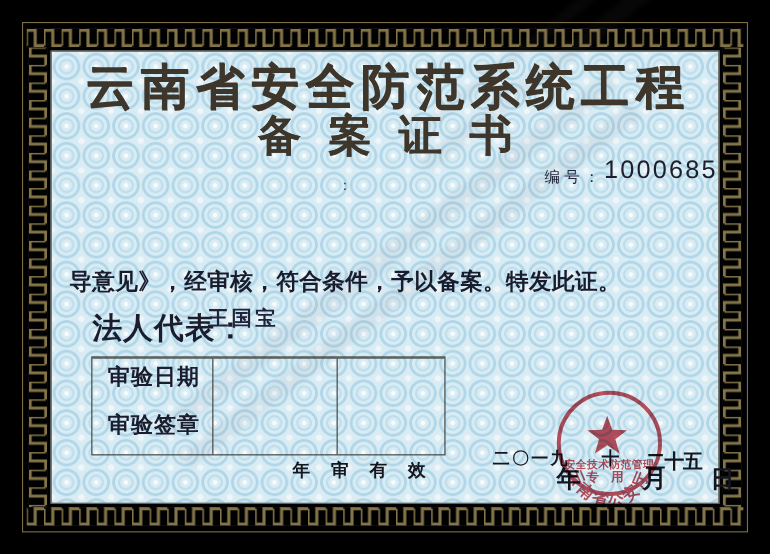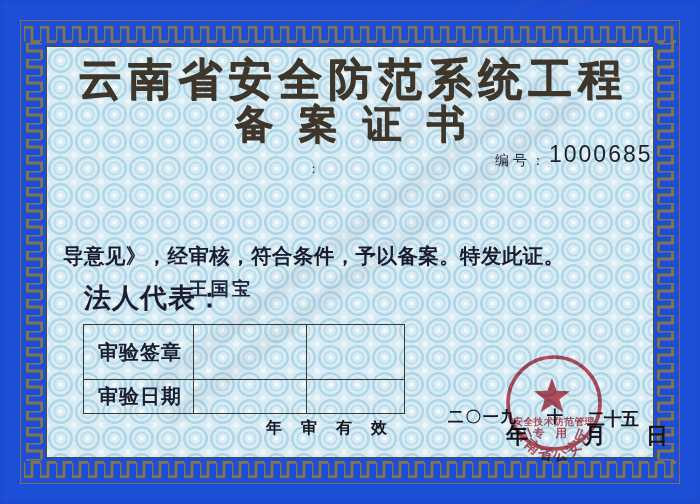--- a/index.html
+++ b/index.html
@@ -1,20 +1,20 @@
 <!DOCTYPE html>
 <html><head>
 <meta charset="utf-8">
 <style>
   * { margin:0; padding:0; box-sizing:border-box; }
   html,body { background:#efedе8; }
   body { font-family:"Liberation Serif", serif; }
   .page {
     position:relative; width:700px; height:504px; margin:0 auto;
-    background:#1d4ed8; overflow:hidden;
+    background:#000000; overflow:hidden;
     box-shadow: inset 0 0 6px rgba(0,0,0,.08);
   }
   
   .outer-line {
     position:absolute; left:20px; top:20px; right:20px; bottom:20px;
     border:1.5px solid #7e6f49;
   }
   
   .band { position:absolute; }
   .band.top    { left:24px; top:26px;    width:652px; height:17px; }
@@ -136,27 +136,27 @@
 
     <div class="serial-label">编号：</div>
     <div class="serial-value">1000685</div>
 
     <div class="body-line l2">导意见》，经审核，符合条件，予以备案。特发此证。</div>
 
     <div class="legal-label">法人代表：</div>
     <div class="legal-name">王国宝</div>
 
     <div class="review-table">
-      <div class="rt-row r1">
-        <div class="rt-cell rt-label">审验签章</div>
+      <div class="rt-row r2">
+        <div class="rt-cell rt-label">审验日期</div>
         <div class="rt-cell rt-c2"></div>
         <div class="rt-cell rt-c3"></div>
       </div>
-      <div class="rt-row r2">
-        <div class="rt-cell rt-label">审验日期</div>
+      <div class="rt-row r1">
+        <div class="rt-cell rt-label">审验签章</div>
         <div class="rt-cell rt-c2"></div>
         <div class="rt-cell rt-c3"></div>
       </div>
     </div>
 
     <div class="annual">年审有效</div>
 
     <span class="dt dt-num dt-year">二〇一九</span>
     <span class="dt dt-yu">年</span>
     <span class="dt dt-num dt-month">十</span>

